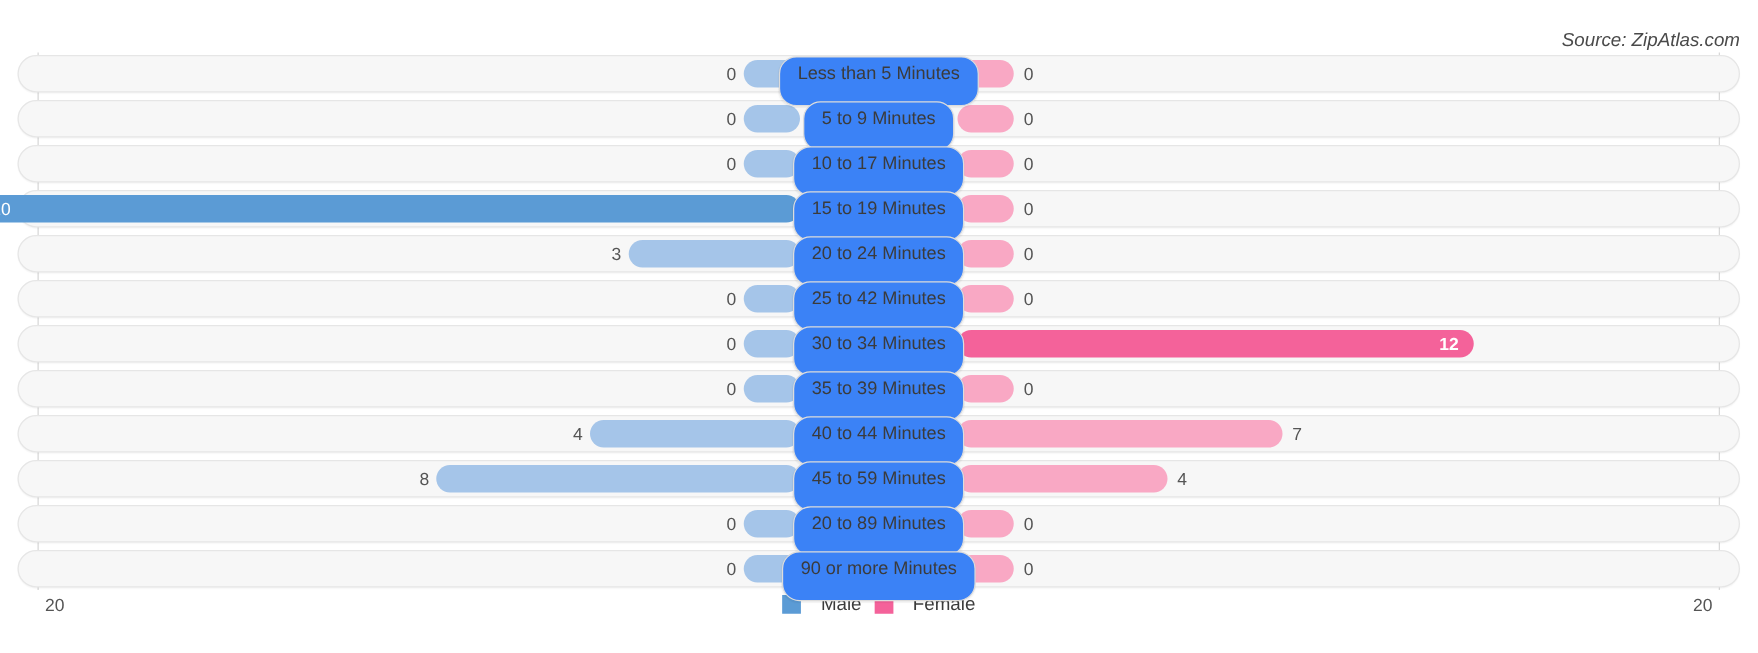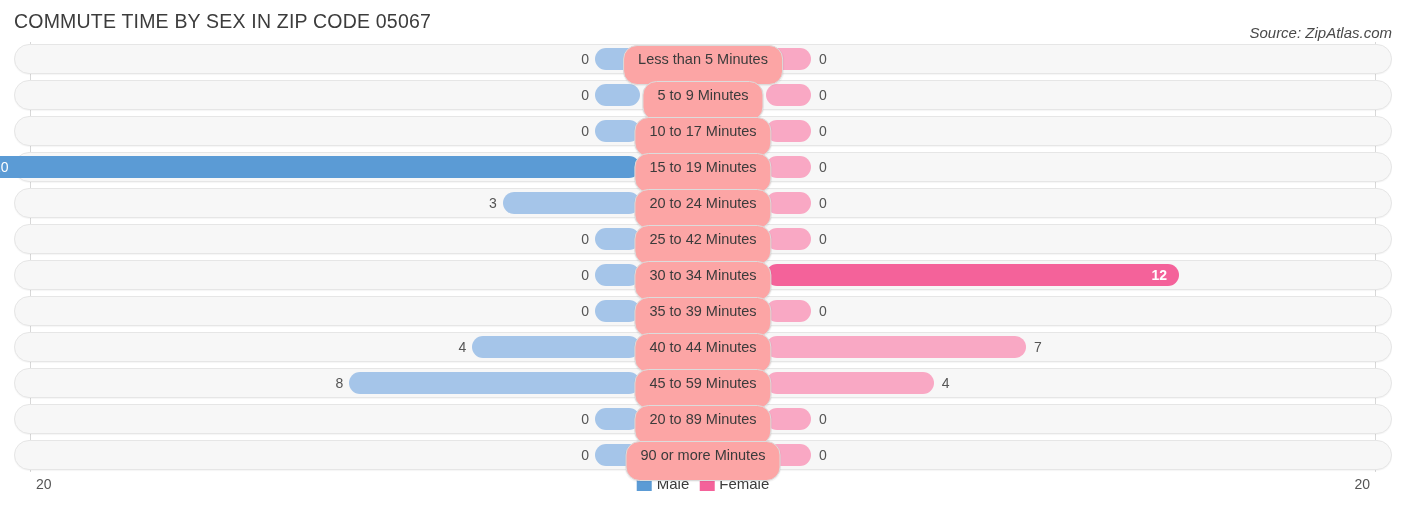--- a/index.html
+++ b/index.html
@@ -115,21 +115,21 @@
 
   
   .pill {
     position: absolute;
     top: 3px;
     left: 50%;
     transform: translateX(-50%);
     height: 40px;
     line-height: 26px;
     padding: 0 14px;
-    background: #fca5a5;
+    background: #3b82f6;
     border: 1px solid #dcdcdc;
     border-radius: 14px;
     font-size: 14.5px;
     color: #3b3b3b;
     white-space: nowrap;
     z-index: 3;
     box-shadow: 0 1px 1px rgba(0,0,0,.05);
   }
 
   
@@ -151,32 +151,31 @@
     position: absolute;
     left: 50%;
     transform: translateX(-50%);
     top: 3px;
     display: flex;
     align-items: center;
     gap: 10px;
     font-size: 15px;
     color: #3b3b3b;
   }
-  .legend-item { display: flex; align-items: center; gap: 5px; }
+  .legend-item { display: flex; align-items: center; gap: 16px; }
   .swatch { width: 15px; height: 15px; display: inline-block; }
   .swatch.male   { background: #5b9bd5; }
   .swatch.female { background: #f4629a; }
 </style>
 </head>
 <body>
 
 <div class="chart-wrap">
 
   <div class="header">
-    <div class="chart-title">COMMUTE TIME BY SEX IN ZIP CODE 05067</div>
     <div class="source">Source: ZipAtlas.com</div>
   </div>
 
   <div class="plot">
     <div class="axis-line left"></div>
     <div class="axis-line right"></div>
     <div class="rows" id="rows">
         <div class="row">
           <div class="track"></div>
           <div class="bar male" style="right: 752px; width: 45px;"></div>

